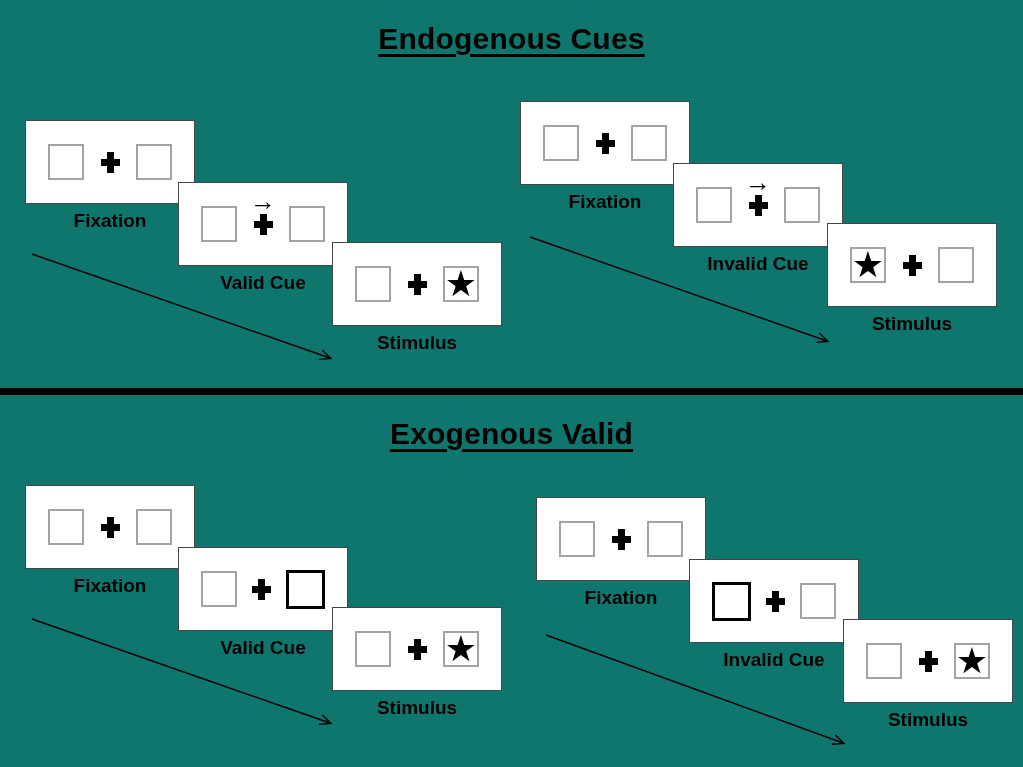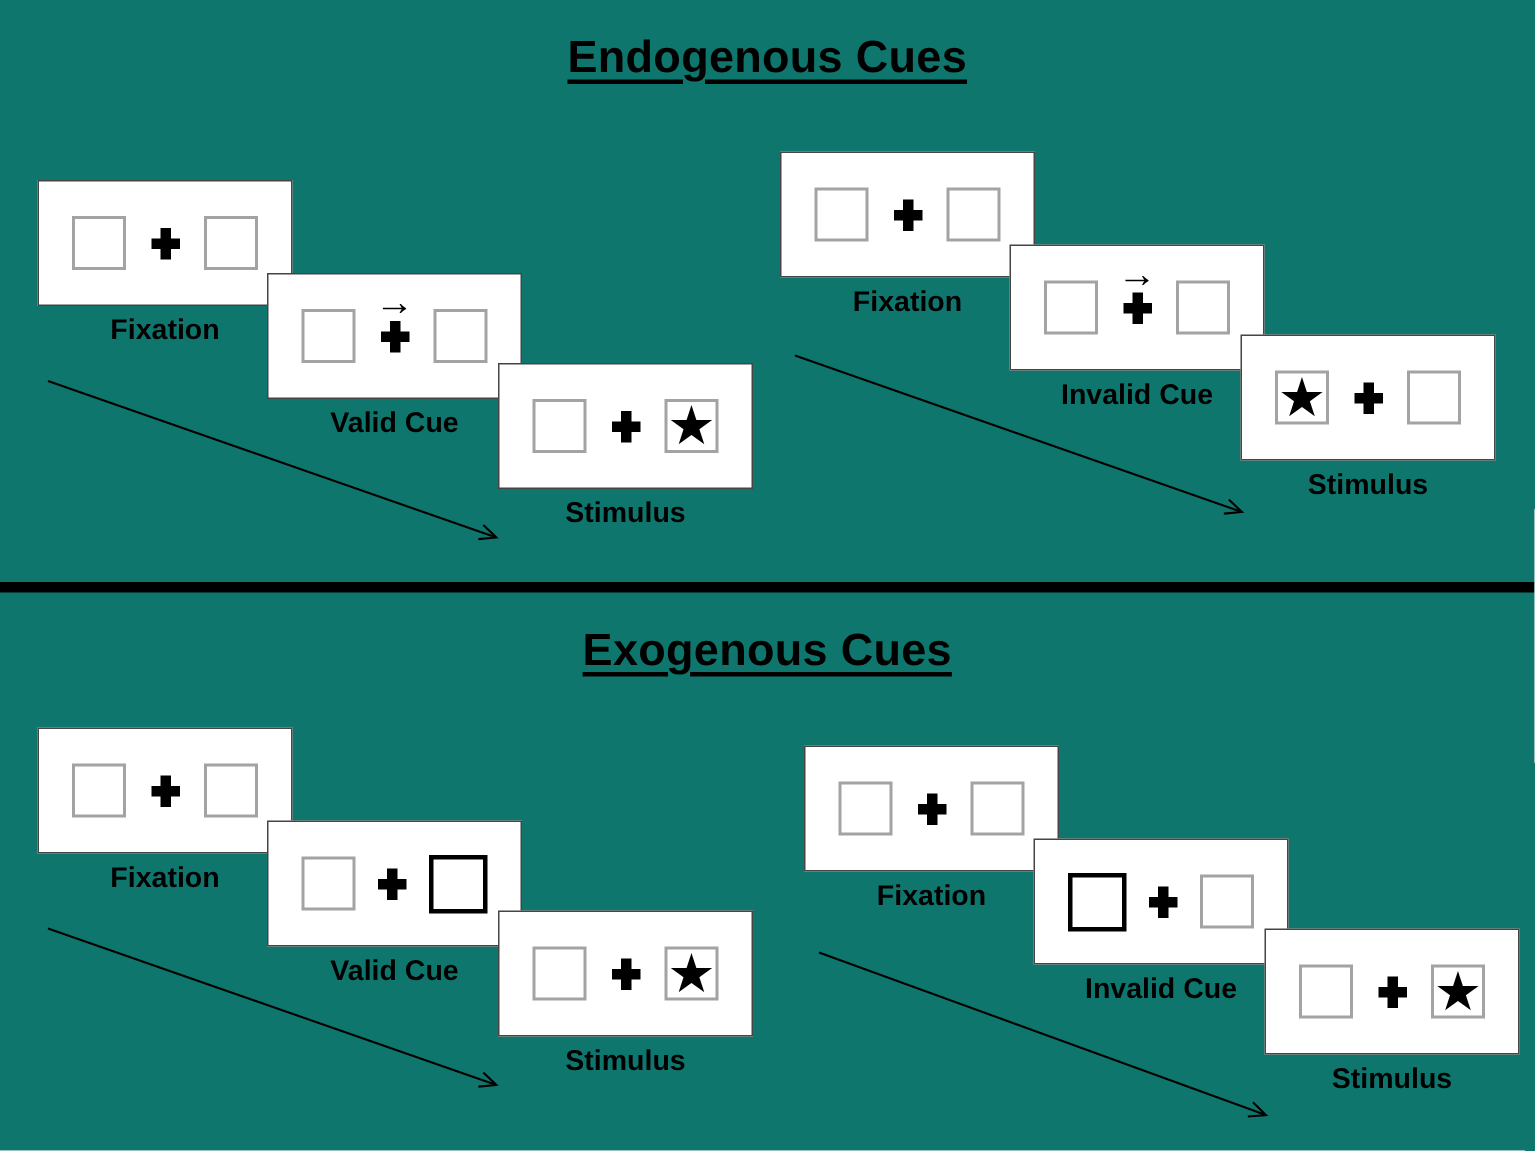--- a/index.html
+++ b/index.html
@@ -137,21 +137,21 @@
             <path d="M1,1 L12,6 L1,11" fill="none" stroke="#000" stroke-width="1.4"></path>
           </marker>
         </defs>
       <line x1="8" y1="8" x2="305" y2="112" stroke="#000" stroke-width="1.4" marker-end="url(#ah2)"></line>
     </svg>
   </div>
 
   <div class="divider"></div>
 
   <div class="section-title" id="title-exo">
-    <span>Exogenous Cues</span>
+    <span>Exogenous Valid</span>
   </div>
 
   <div class="seq seq-exo-valid">
     <div class="stage s1">
       <div class="card">
         <div class="sq"></div>
         <div class="cross-wrap">
             <div class="cross"></div>
           </div>
         <div class="sq"></div>

